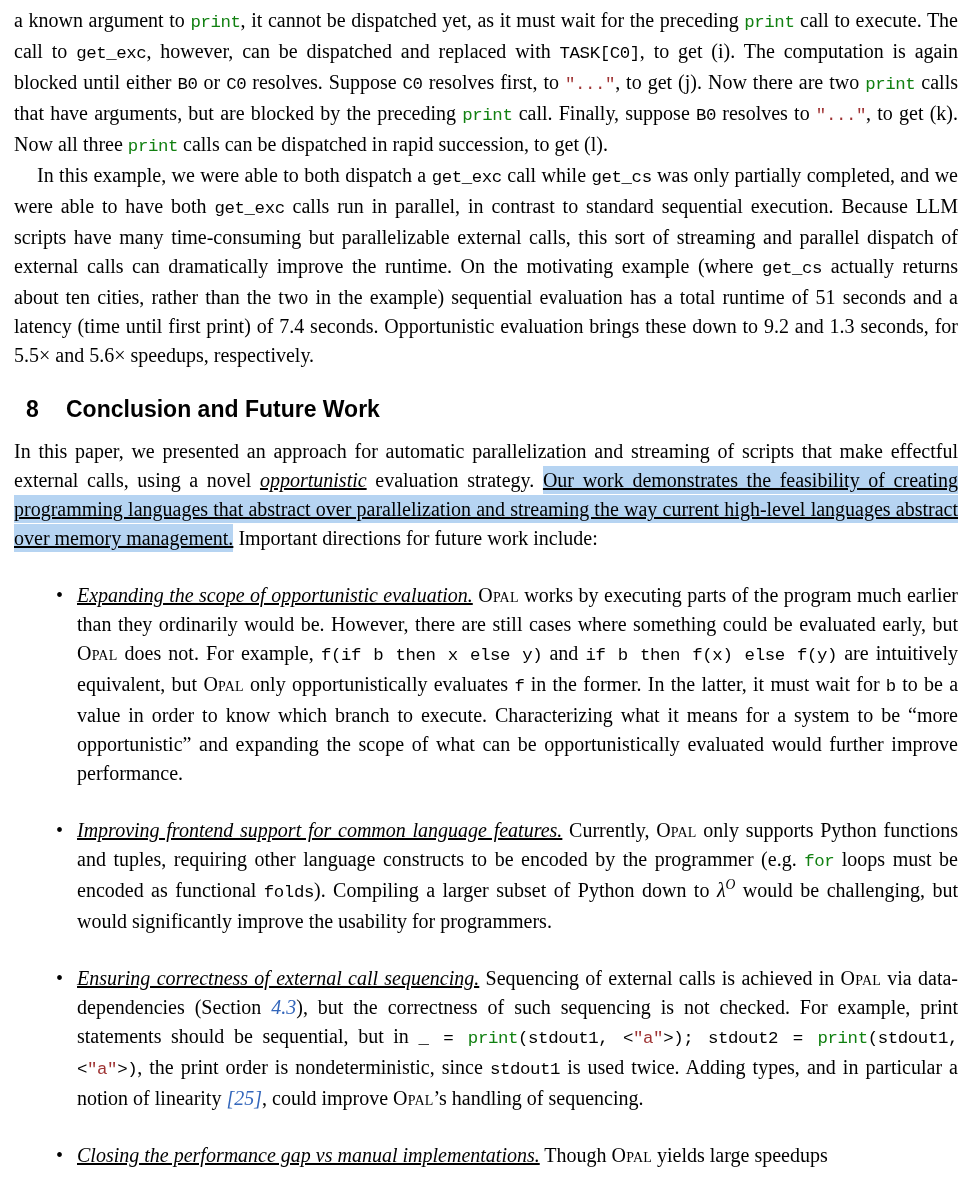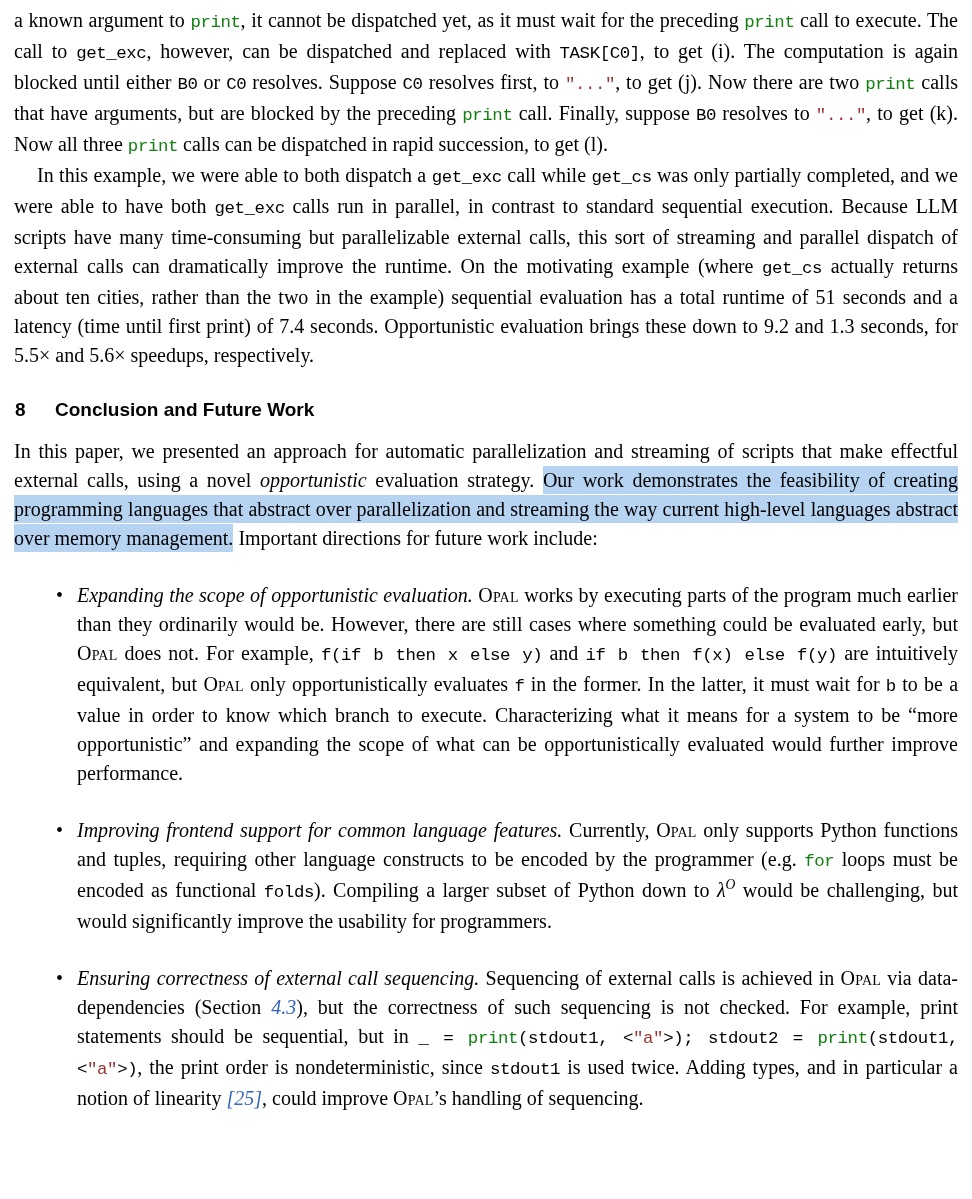--- a/index.html
+++ b/index.html
@@ -17,30 +17,30 @@
   }
   .para { margin:0; }
   .para.indent { text-indent:23px; }
   .code {
     font-family:"Liberation Mono", "DejaVu Sans Mono", monospace;
     font-size:0.87em; letter-spacing:-0.4px;
   }
   .kw  { color:var(--keyword-green); }
   .bold { font-weight:normal; }
   .str { color:var(--string-red); }
-  .it  { font-style:italic; }
+  .it  { font-style:italic;text-decoration:underline; }
   .sc  { font-variant:small-caps; letter-spacing:0.2px; }
-  .hl  { background:var(--highlight); padding:3px 0; }
+  .hl  { background:var(--highlight); padding:3px 0;text-decoration:underline; }
   .link { color:var(--link-blue); cursor:pointer;font-style:italic; }
   .sup { vertical-align:super; font-size:0.68em; line-height:0; font-style:italic; }
   .lam { font-style:italic; }
   .heading {
     font-family:"Liberation Sans", "DejaVu Sans", sans-serif;
-    font-size:19px; font-weight:bold;
-    margin:25px 0 13px 1px; text-align:left;
+    font-size:23px; font-weight:bold;
+    margin:25px 0 13px 12px; text-align:left;
   }
   .secnum { display:inline-block; min-width:40px; }
   .bullets { list-style:none; margin-top:13px; }
   .bullet-item { padding-left:63px; position:relative; margin-bottom:5px;margin-top:28px; }
   .bullet-item::before { content:"\2022"; position:absolute; left:42px; top:0; }
 </style>
 </head>
 <body>
 
 <div class="page">
@@ -50,15 +50,16 @@
   <p class="para indent"><span>In this example, we were able to both dispatch a </span><span class="code">get_exc</span><span> call while </span><span class="code">get_cs</span><span> was only partially completed, and we were able to have both </span><span class="code">get_exc</span><span> calls run in parallel, in contrast to standard sequential execution. Because LLM scripts have many time-consuming but parallelizable external calls, this sort of streaming and parallel dispatch of external calls can dramatically improve the runtime. On the motivating example (where </span><span class="code">get_cs</span><span> actually returns about ten cities, rather than the two in the example) sequential evaluation has a total runtime of 51 seconds and a latency (time until first print) of 7.4 seconds. Opportunistic evaluation brings these down to 9.2 and 1.3 seconds, for 5.5× and 5.6× speedups, respectively.</span></p>
 
   <h2 class="heading"><span class="secnum">8</span><span>Conclusion and Future Work</span></h2>
 
   <p class="para"><span>In this paper, we presented an approach for automatic parallelization and streaming of scripts that make effectful external calls, using a novel </span><span class="it">opportunistic</span><span> evaluation strategy. </span><span class="hl">Our work demonstrates the feasibility of creating programming languages that abstract over parallelization and streaming the way current high-level languages abstract over memory management.</span><span> Important directions for future work include:</span></p>
 
   <ul class="bullets">
     <li class="bullet-item"><span class="it">Expanding the scope of opportunistic evaluation.</span><span> </span><span class="sc">Opal</span><span> works by executing parts of the program much earlier than they ordinarily would be. However, there are still cases where something could be evaluated early, but </span><span class="sc">Opal</span><span> does not. For example, </span><span class="code">f(if b then x else y)</span><span> and </span><span class="code">if b then f(x) else f(y)</span><span> are intuitively equivalent, but </span><span class="sc">Opal</span><span> only opportunistically evaluates </span><span class="code">f</span><span> in the former. In the latter, it must wait for </span><span class="code">b</span><span> to be a value in order to know which branch to execute. Characterizing what it means for a system to be “more opportunistic” and expanding the scope of what can be opportunistically evaluated would further improve performance.</span></li>
     <li class="bullet-item"><span class="it">Improving frontend support for common language features.</span><span> Currently, </span><span class="sc">Opal</span><span> only supports Python functions and tuples, requiring other language constructs to be encoded by the programmer (e.g. </span><span class="code kw bold">for</span><span> loops must be encoded as functional </span><span class="code">folds</span><span>). Compiling a larger subset of Python down to </span><span class="lam">λ</span><span class="sup">O</span><span> would be challenging, but would significantly improve the usability for programmers.</span></li>
     <li class="bullet-item"><span class="it">Ensuring correctness of external call sequencing.</span><span> Sequencing of external calls is achieved in </span><span class="sc">Opal</span><span> via data-dependencies (Section </span><span class="link">4.3</span><span>), but the correctness of such sequencing is not checked. For example, print statements should be sequential, but in </span><span class="code">_ = </span><span class="code kw">print</span><span class="code">(stdout1, &lt;</span><span class="code str">"a"</span><span class="code">&gt;); stdout2 = </span><span class="code kw">print</span><span class="code">(stdout1, &lt;</span><span class="code str">"a"</span><span class="code">&gt;)</span><span>, the print order is nondeterministic, since </span><span class="code">stdout1</span><span> is used twice. Adding types, and in particular a notion of linearity </span><span class="link">[25]</span><span>, could improve </span><span class="sc">Opal</span><span>’s handling of sequencing.</span></li>
+    <li class="bullet-item"><span class="it">Closing the performance gap vs manual implementations.</span><span> Though </span><span class="sc">Opal</span><span> yields large speedups</span></li>
   </ul>
 
 </div>
 
 </body></html>

